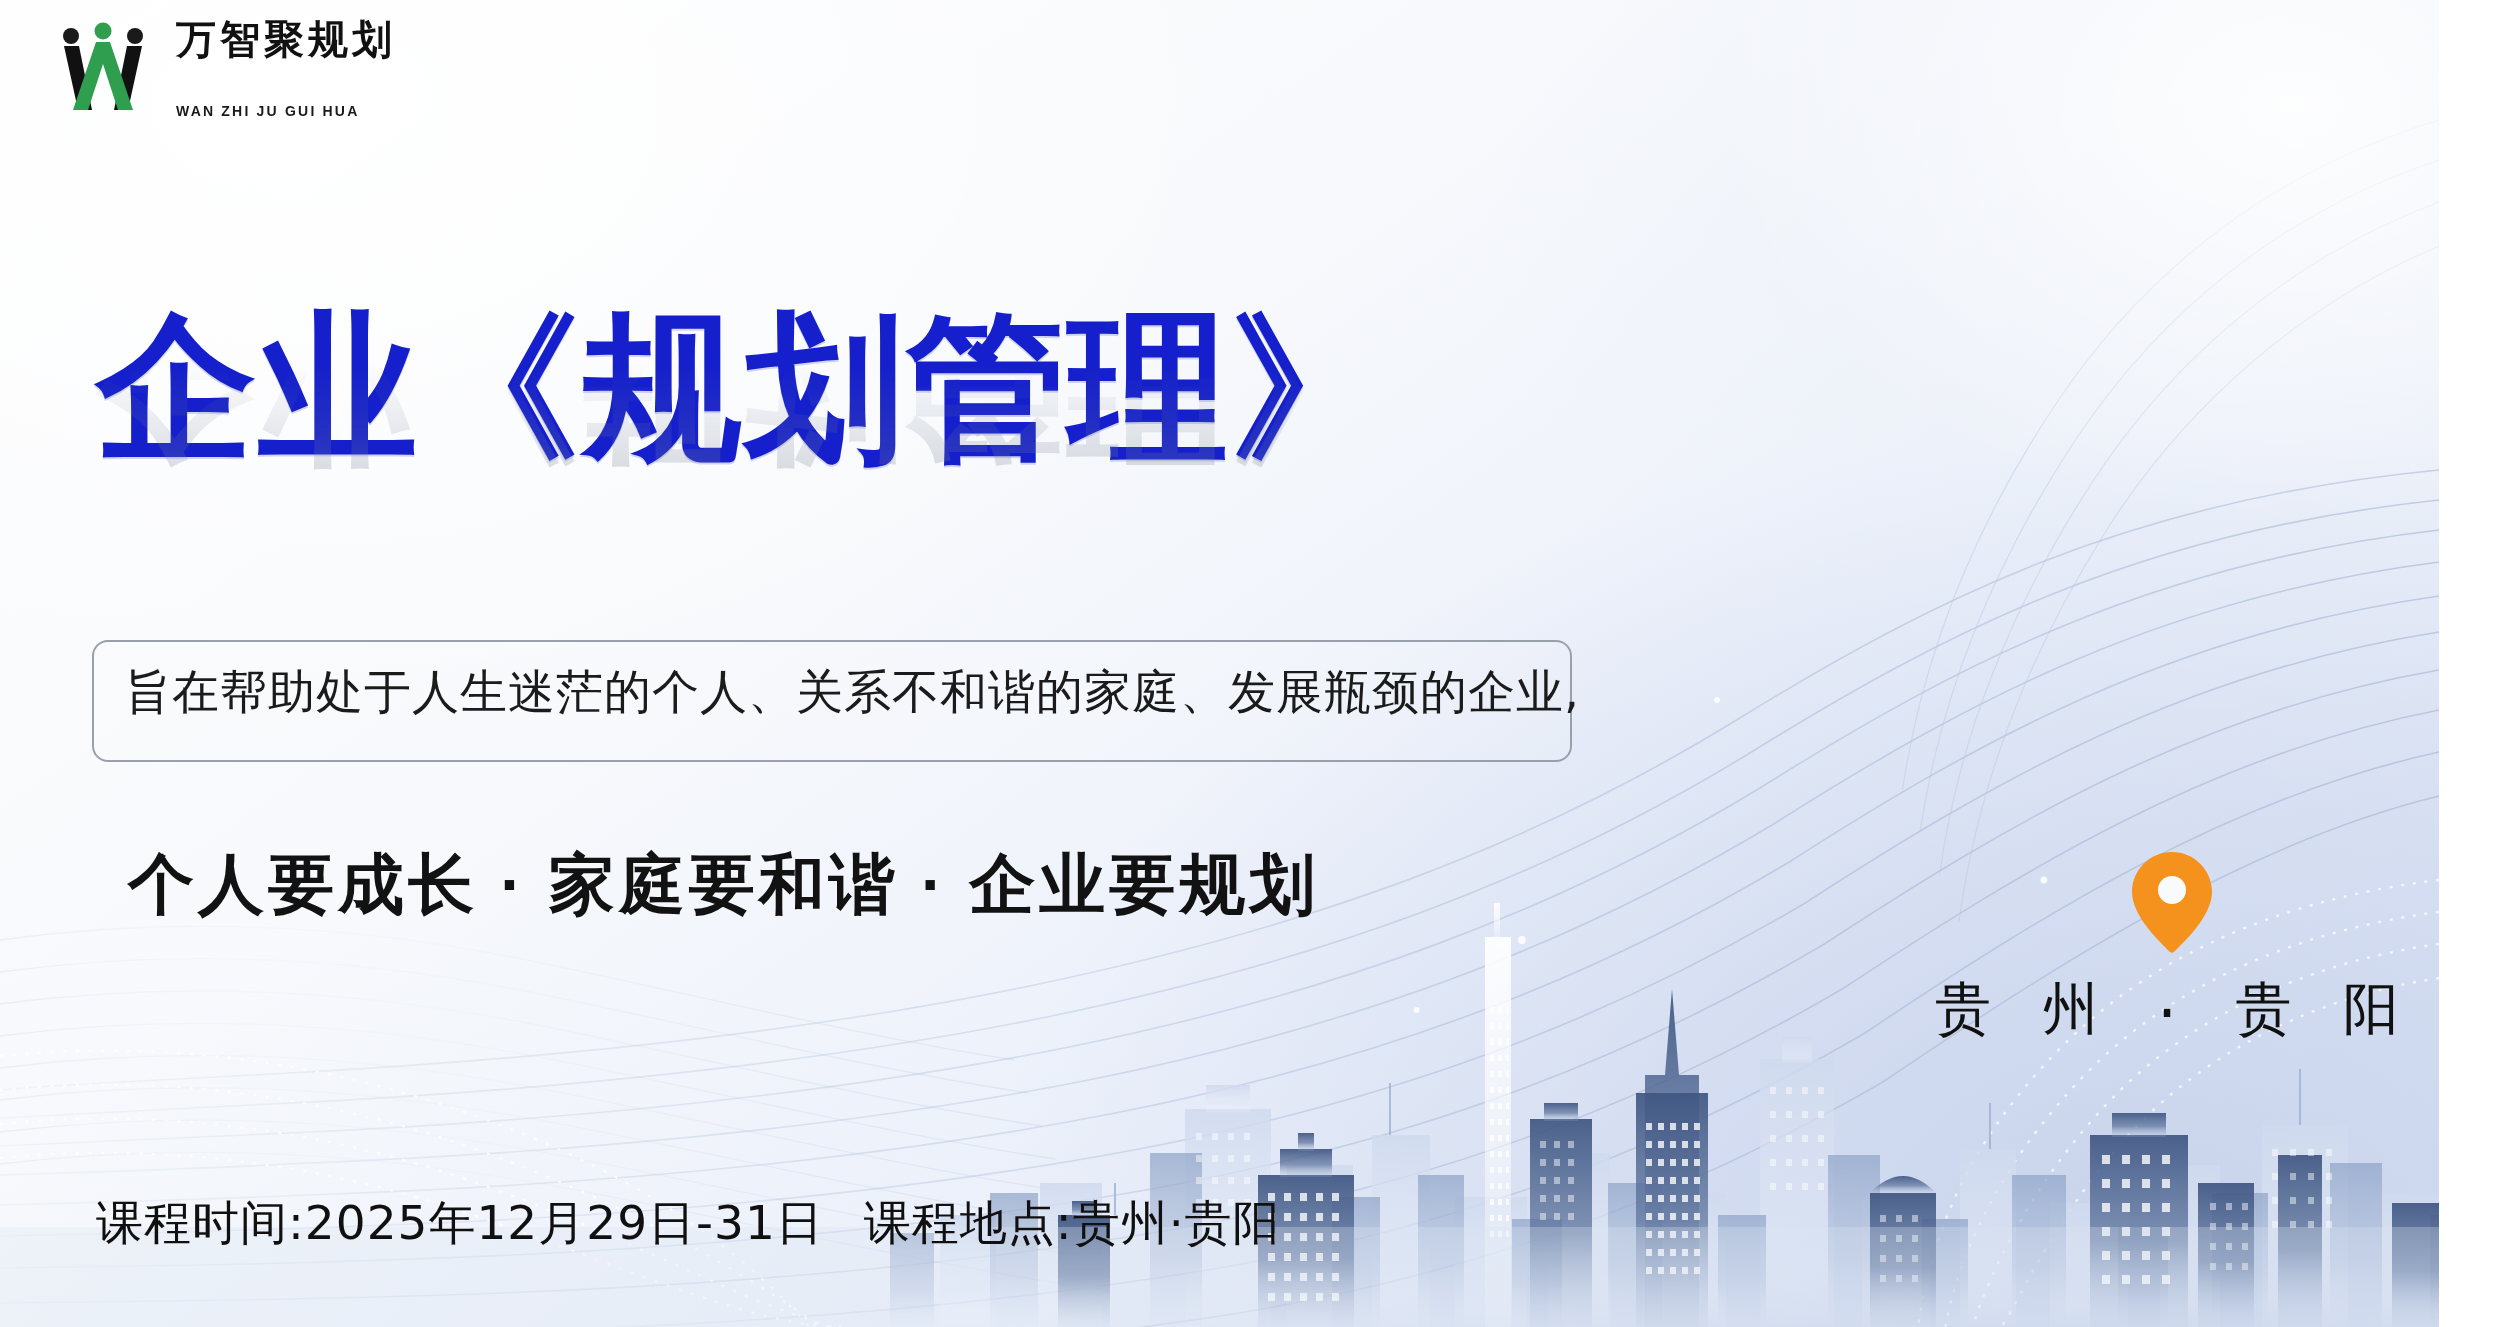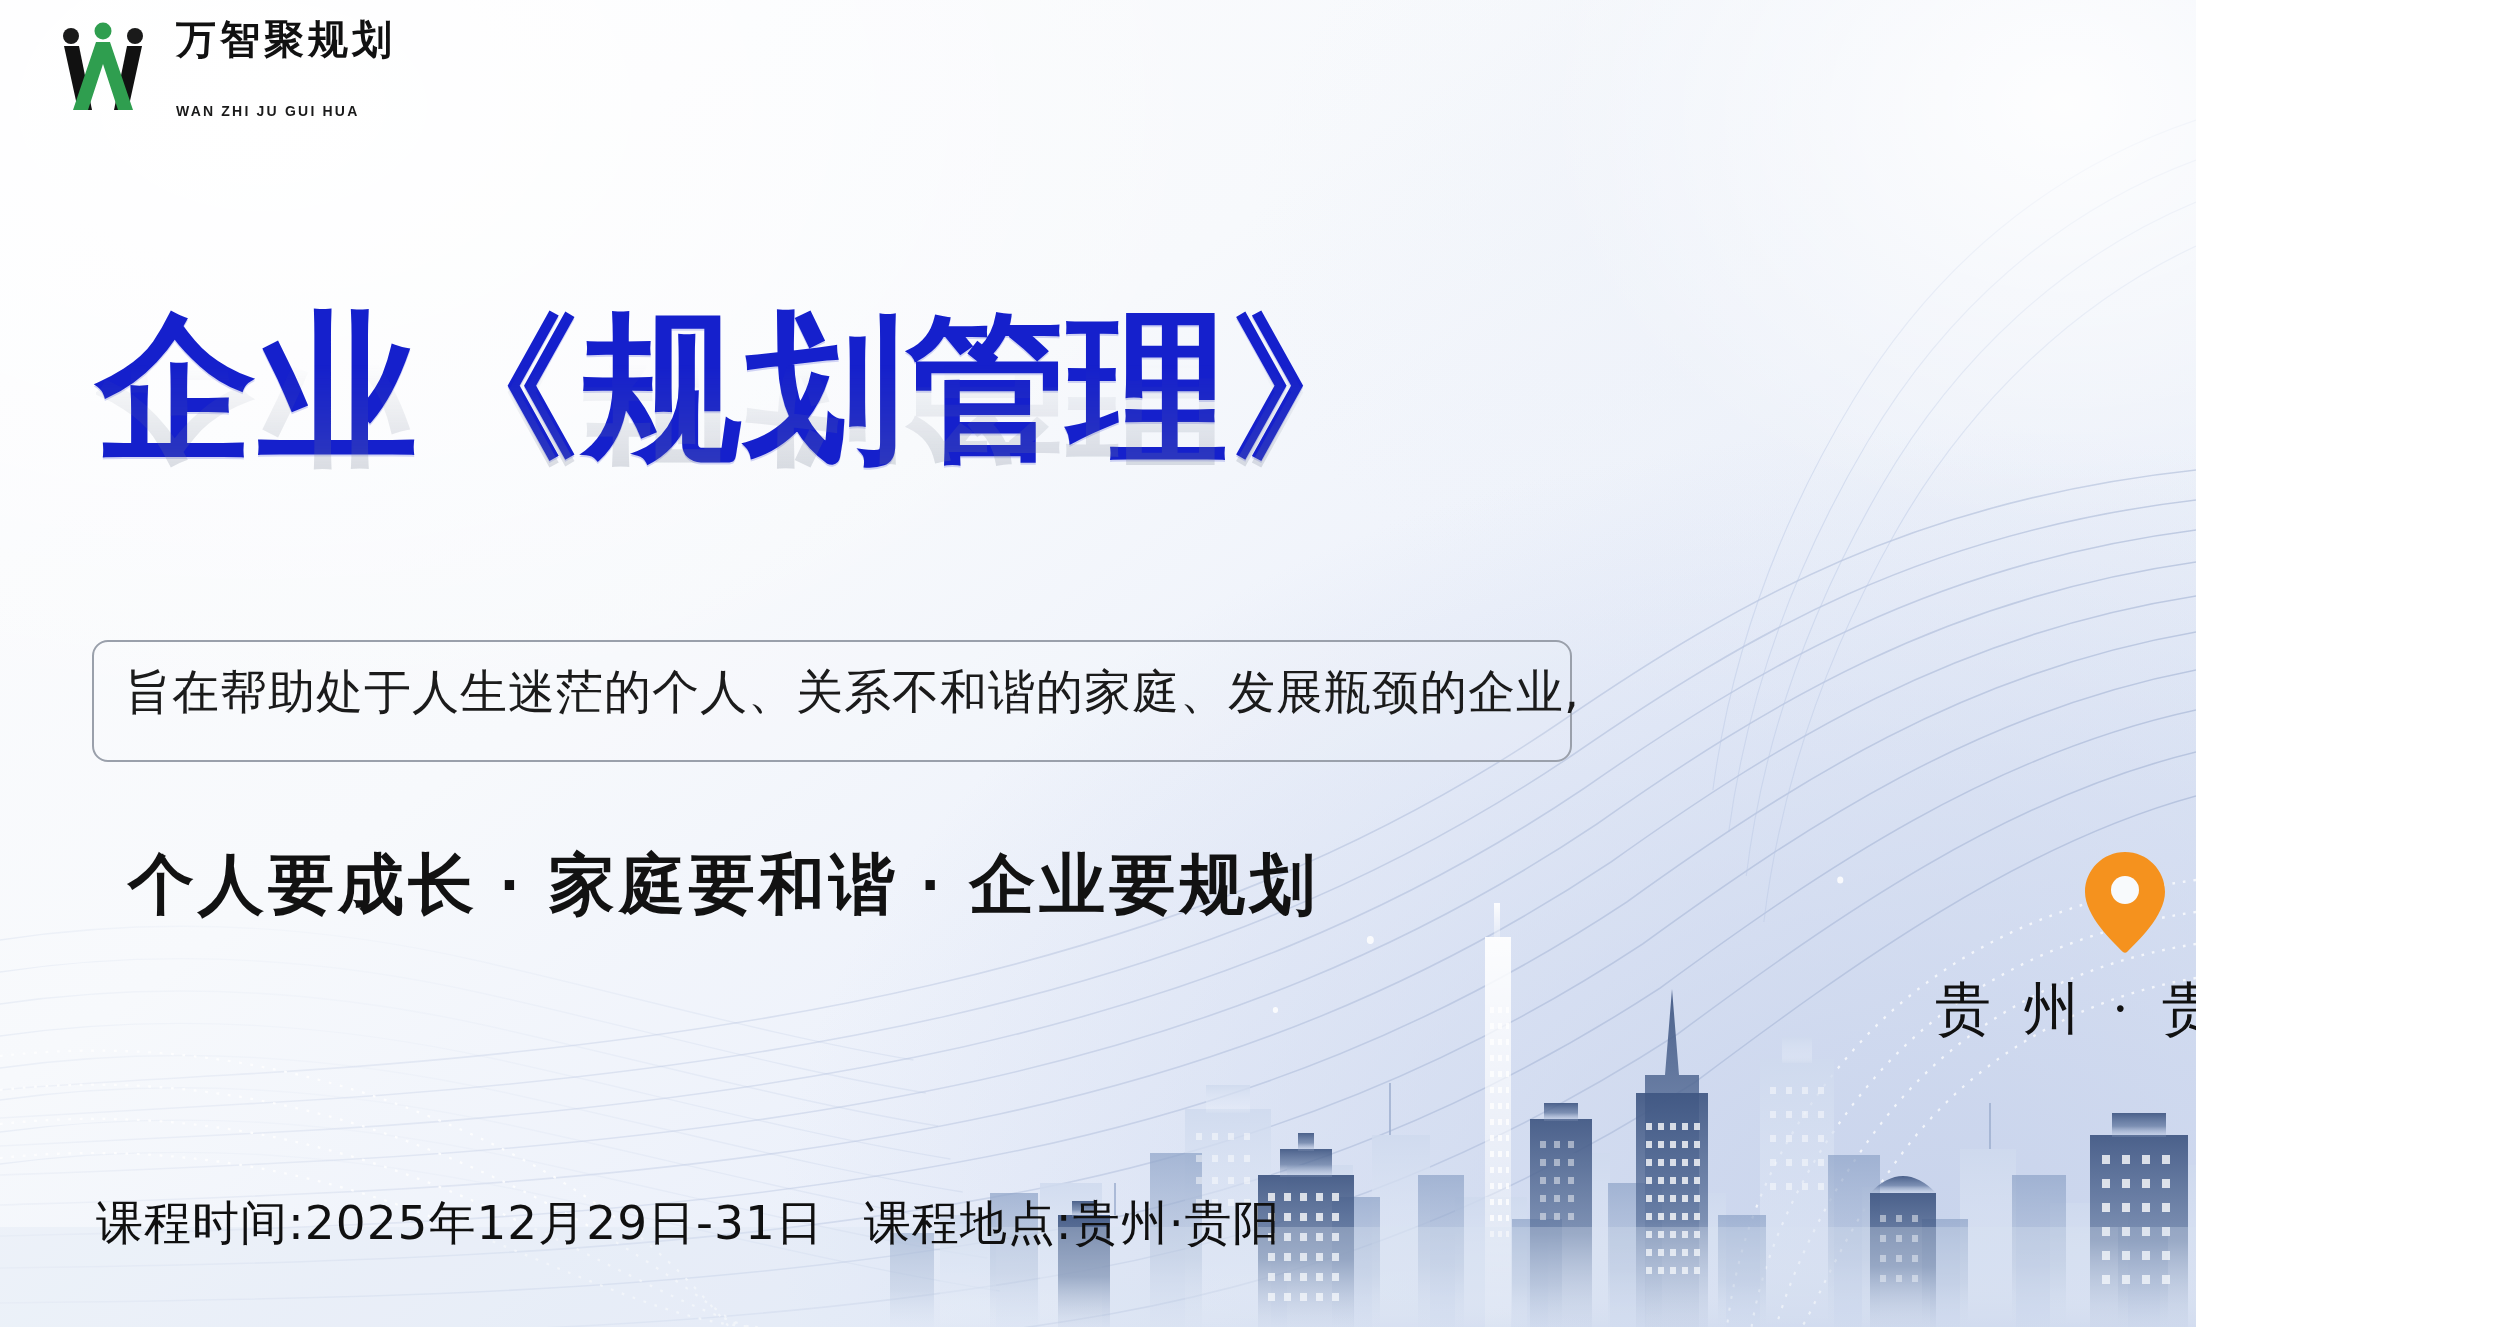--- a/index.html
+++ b/index.html
@@ -4,21 +4,21 @@
 <style>
   * { margin:0; padding:0; box-sizing:border-box; }
   html, body { width:2500px; height:1327px; overflow:hidden; }
   body {
     font-family:"Liberation Sans", "DejaVu Sans", sans-serif;
     background:#ffffff;
   }
 
   #poster {
     position:relative;
-    width:2196px; height:1327px;
+    width:2439px; height:1327px;
     overflow:hidden;
     background:
       radial-gradient(ellipse 1400px 900px at 12% 8%,   #ffffff 0%, rgba(255,255,255,0) 70%),
       radial-gradient(ellipse 1600px 1100px at 88% 92%, #c9d4ec 0%, rgba(201,212,236,0) 72%),
       radial-gradient(ellipse 1200px 800px at 95% 18%,  #eef2f9 0%, rgba(238,242,249,0) 70%),
       linear-gradient(145deg, #fdfdfe 0%, #f7f9fc 38%, #eaeffa 66%, #d8e1f3 100%);
   }
 
   
   .waves { position:absolute; inset:0; pointer-events:none; }
@@ -91,21 +91,21 @@
     letter-spacing:4px; white-space:nowrap;
   }
 
   
   .loc-block {
     position:absolute; left:1935px; top:850px;
     display:flex; flex-direction:column; align-items:center; gap:18px;
   }
   .pin-icon { width:84px; height:104px; }
   .loc-text {
-    font-family:Liberation Serif, serif;
+    font-family:Liberation Mono, monospace;
     font-size:56px; font-weight:500; color:#111111;
     letter-spacing:9px; white-space:nowrap;
   }
 
   
   .course-info {
     position:absolute; left:96px; bottom:72px;
     display:flex; flex-direction:row; gap:40px;
   }
   .course-line {

